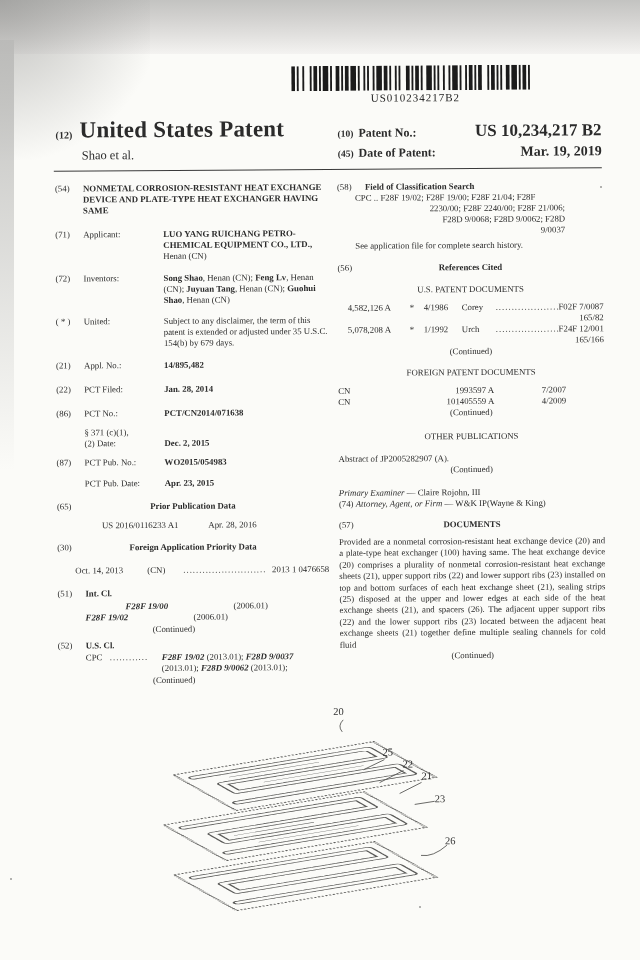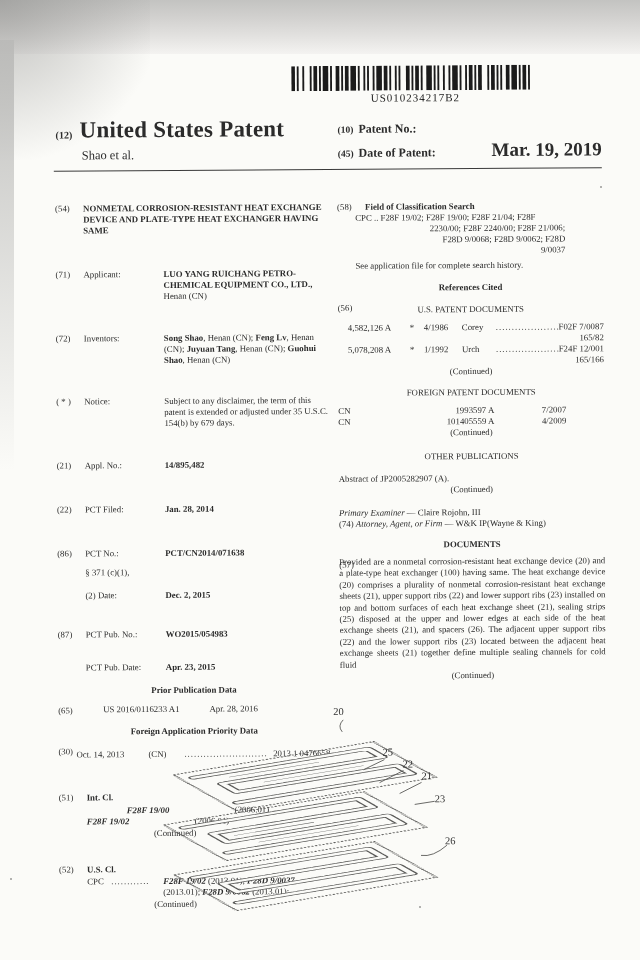--- a/index.html
+++ b/index.html
@@ -22,29 +22,29 @@
   
   .hdr-num{position:absolute;left:56px;top:128px;font-size:10px;font-weight:bold;}
   .hdr-title{position:absolute;left:80px;top:116px;font-size:23px;font-weight:bold;letter-spacing:.2px;}
   .hdr-author{position:absolute;left:82px;top:147px;font-size:12.5px;font-weight:normal;}
   .hdr-right{position:absolute;left:338px;top:122px;width:264px;}
   .hdr-row{display:flex;align-items:baseline;font-weight:bold;}
   .hdr-row .n{font-size:9.5px;margin-right:5px;}
   .hdr-row .lab{font-size:12px;}
   .hdr-row .val{margin-left:auto;}
   .pat-no{font-size:17px;}
-  .pat-date{font-size:19px;}
+  .pat-date{font-size:14px;}
   .hdr-rule{position:absolute;left:54px;top:169px;width:548px;height:0;border-top:1.4px solid #3a3a3a;}
 
   
   .col{position:absolute;top:182px;font-size:8.8px;line-height:11px;}
   .col-l{left:55px;width:272px;}
   .col-r{left:337px;width:266px;}
   .row{display:flex;align-items:baseline;}
-  .num{flex:0 0 28px;margin-top:20px;}
+  .num{flex:0 0 28px;}
   .lab{flex:0 0 80px;}
   b,.b{font-weight:bold;}
   .it{font-style:italic;}
   .itb{font-style:italic;font-weight:bold;}
   .c-head{position:relative;text-align:center;font-weight:bold;}
   .c-head .num{position:absolute;left:0;font-weight:normal;}
   .c-sub{text-align:center;}
   .cont{text-align:center;}
   .dots{flex:1;overflow:hidden;white-space:nowrap;letter-spacing:1px;}
   .just{text-align:justify;}
@@ -127,20 +127,21 @@
     <div class="barcode-text">US010234217B2</div>
   </div>
 
   <div class="hdr-num">(12)</div>
   <div class="hdr-title">United States Patent</div>
   <div class="hdr-author">Shao et al.</div>
   <div class="hdr-right">
     <div class="hdr-row">
       <span class="n">(10)</span>
       <span class="lab">Patent No.:</span>
+      <span class="val pat-no">US 10,234,217 B2</span>
     </div>
     <div class="hdr-row" style="margin-top:3px;">
       <span class="n">(45)</span>
       <span class="lab">Date of Patent:</span>
       <span class="val pat-date">Mar. 19, 2019</span>
     </div>
   </div>
   <div class="hdr-rule"></div>
 
   <div class="col col-l">
@@ -157,21 +158,21 @@
     </div>
 
     <div class="row" style="margin-top:11px;">
       <span class="num">(72)</span>
       <span class="lab">Inventors:</span>
       <span style="flex:1;"><b>Song Shao</b><span>, Henan (CN); </span><b>Feng Lv</b><span>, Henan (CN); </span><b>Juyuan Tang</b><span>, Henan (CN); </span><b>Guohui Shao</b><span>, Henan (CN)</span></span>
     </div>
 
     <div class="row" style="margin-top:10px;">
       <span class="num">( * )</span>
-      <span class="lab">Notice:</span>
+      <span class="lab">United:</span>
       <span style="flex:1;">Subject to any disclaimer, the term of this patent is extended or adjusted under 35 U.S.C. 154(b) by 679 days.</span>
     </div>
 
     <div class="row" style="margin-top:11px;">
       <span class="num">(21)</span>
       <span class="lab">Appl. No.:</span>
       <span class="b">14/895,482</span>
     </div>
 
     <div class="row" style="margin-top:13px;">

